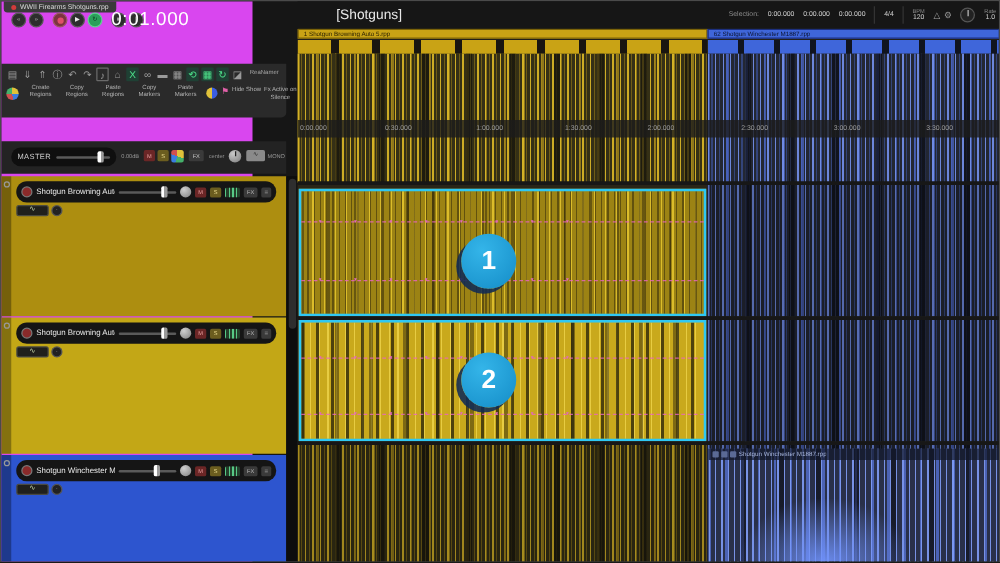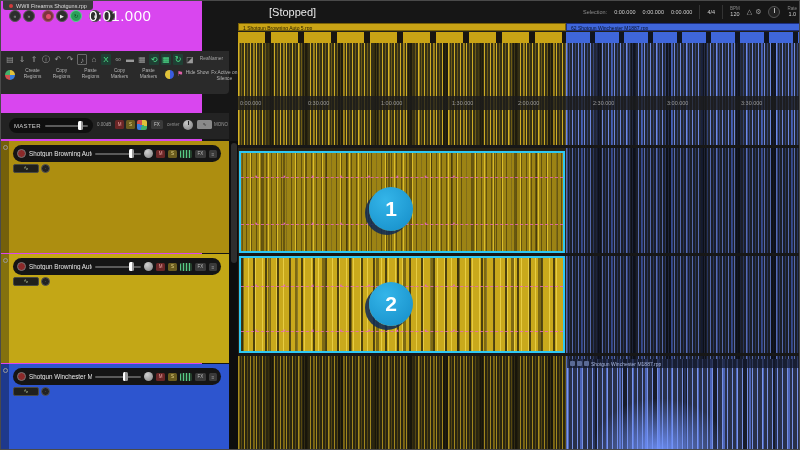--- a/index.html
+++ b/index.html
@@ -157,21 +157,21 @@
            box-shadow:-4px 4px 0 0 rgba(16,42,84,.88);
            display:flex;align-items:center;justify-content:center;
            font-size:21px;font-weight:bold;color:#fff;}
 </style>
 </head>
 <body>
 
 <div class="app">
 
   <div class="top-strip">
-    <div class="status-text">[Stopped]</div>
+    <div class="status-text">[Shotguns]</div>
     <div class="sel-cluster">
       <span class="sel-label">Selection:</span>
       <span class="sel-val">0:00.000</span>
       <span class="sel-val">0:00.000</span>
       <span class="sel-val">0:00.000</span>
       <span class="vdiv"></span>
       <span class="sel-val">4/4</span>
       <span class="vdiv"></span>
       <span class="stack">
         <span class="t">BPM</span>

